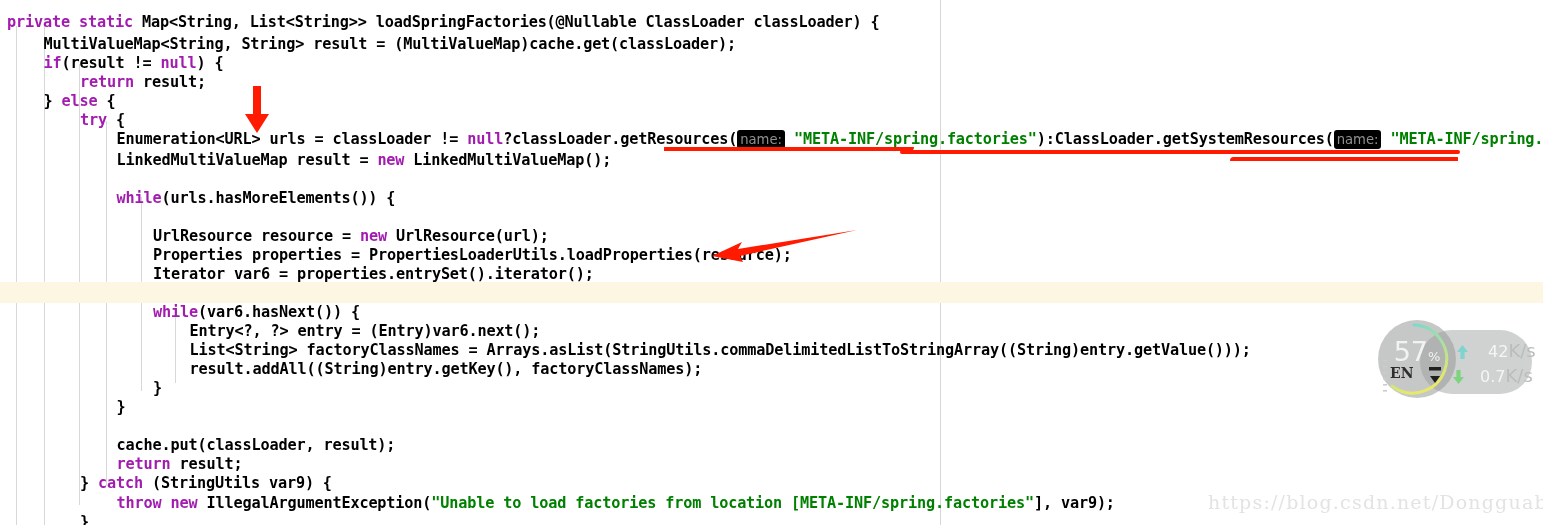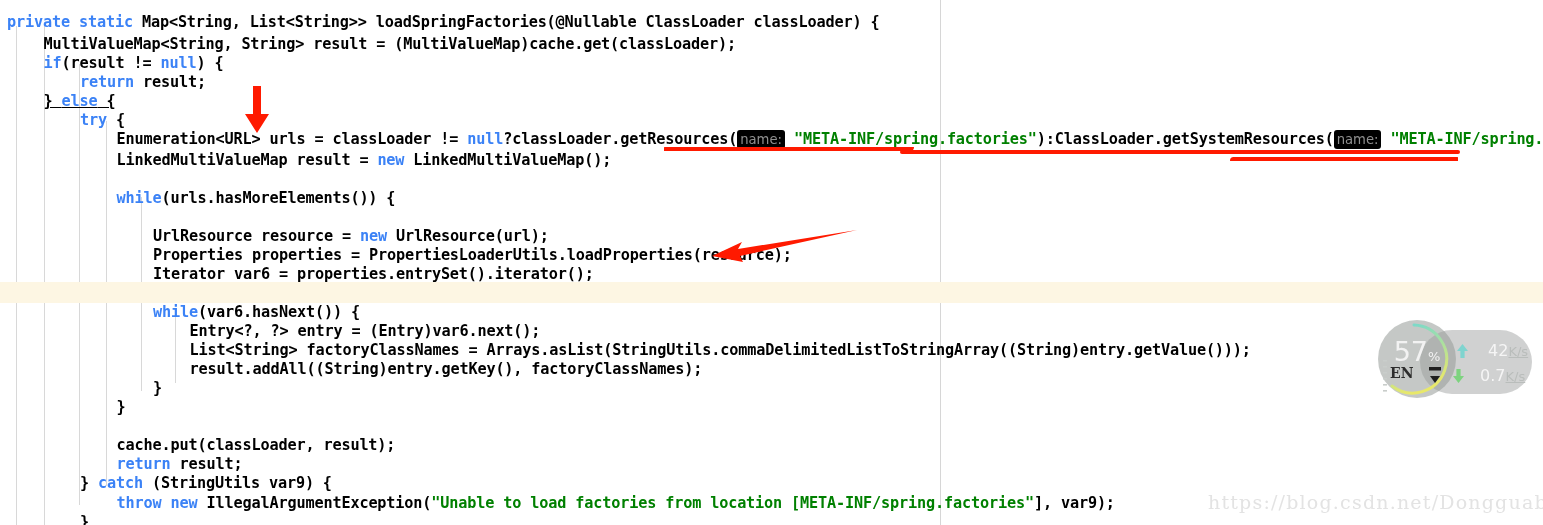--- a/index.html
+++ b/index.html
@@ -60,21 +60,21 @@
     left: 0;
     height: 19px;
     line-height: 19px;
     white-space: pre;
     font-size: 15.2px;
     font-weight: bold;
     letter-spacing: -0.15px;
     color: #000000;
     font-family: "DejaVu Sans Mono", "Liberation Mono", monospace;
   }
-  .kw   { color: #3b82f6; }
+  .kw   { color: #a21caf; }
   .str  { color: #008000; }
   .plain{ color: #000000; }
 
   
   .hint {
     display: inline-block;
     background: #000000;
     color: #909090;
     border-radius: 3px;
     padding: 0 3px;
@@ -178,22 +178,21 @@
     line-height: 22px;
     font-family: "DejaVu Sans", "Liberation Sans", sans-serif;
     white-space: nowrap;
   }
   .sw-row .num {
     color: #f5f5f5;
     font-size: 16px;
   }
   .sw-row .unit {
     color: #b9bdbb;
-    font-size: 13px;
-    text-decoration: underline;
+    font-size: 18px;
   }
   .sw-up   { left: 78px; top: 22px; }
   .sw-down { left: 74px; top: 47px; }
   .sw-icon {
     position: absolute;
     width: 13px;
     height: 14px;
   }
 
   
@@ -224,21 +223,21 @@
 
     <div class="margin-ruler" style="left:940px;"></div>
 
     <div class="caret-band" style="top:282px; height:21px;"></div>
 
     <div class="code-layer" id="code-layer">
         <div class="line" style="top: 13px; left: 7px;"><span class="kw">private static </span><span class="plain">Map&lt;String, List&lt;String&gt;&gt; loadSpringFactories(@Nullable ClassLoader classLoader) {</span></div>
         <div class="line" style="top: 35px; left: 43.52px;"><span class="plain">MultiValueMap&lt;String, String&gt; result = (MultiValueMap)cache.get(classLoader);</span></div>
         <div class="line" style="top: 54px; left: 43.52px;"><span class="kw">if</span><span class="plain">(result != </span><span class="kw">null</span><span class="plain">) {</span></div>
         <div class="line" style="top: 73px; left: 80.04px;"><span class="kw">return </span><span class="plain">result;</span></div>
-        <div class="line" style="top: 92px; left: 43.52px; text-decoration: underline;"><span class="plain">} </span><span class="kw">else</span><span class="plain"> {</span></div>
+        <div class="line" style="top: 92px; left: 43.52px;"><span class="plain">} </span><span class="kw">else</span><span class="plain"> {</span></div>
         <div class="line" style="top: 111px; left: 80.04px;"><span class="kw">try</span><span class="plain"> {</span></div>
         <div class="line" style="top: 130px; left: 116.56px;"><span class="plain">Enumeration&lt;URL&gt; urls = classLoader != </span><span class="kw">null</span><span class="plain">?classLoader.getResources(</span><span class="hint">name:</span> <span class="str">"META-INF/spring.factories"</span><span class="plain">):ClassLoader.getSystemResources(</span><span class="hint">name:</span> <span class="str">"META-INF/spring.factories"</span></div>
         <div class="line" style="top: 151px; left: 116.56px;"><span class="plain">LinkedMultiValueMap result = </span><span class="kw">new</span><span class="plain"> LinkedMultiValueMap();</span></div>
         <div class="line" style="top: 170px; left: 7px;"></div>
         <div class="line" style="top: 189px; left: 116.56px;"><span class="kw">while</span><span class="plain">(urls.hasMoreElements()) {</span></div>
         <div class="line" style="top: 227px; left: 153.08px;"><span class="plain">UrlResource resource = </span><span class="kw">new</span><span class="plain"> UrlResource(url);</span></div>
         <div class="line" style="top: 246px; left: 153.08px;"><span class="plain">Properties properties = PropertiesLoaderUtils.loadProperties(resource);</span></div>
         <div class="line" style="top: 265px; left: 153.08px;"><span class="plain">Iterator var6 = properties.entrySet().iterator();</span></div>
         <div class="line" style="top: 284px; left: 7px;"></div>
         <div class="line" style="top: 303px; left: 153.08px;"><span class="kw">while</span><span class="plain">(var6.hasNext()) {</span></div>

